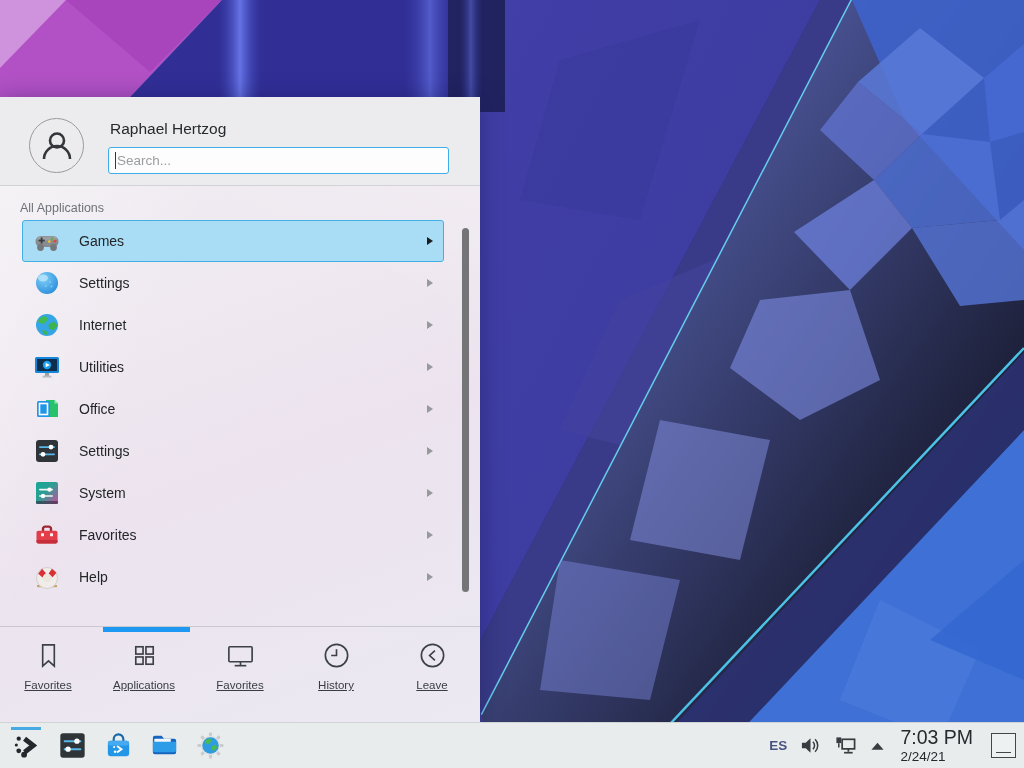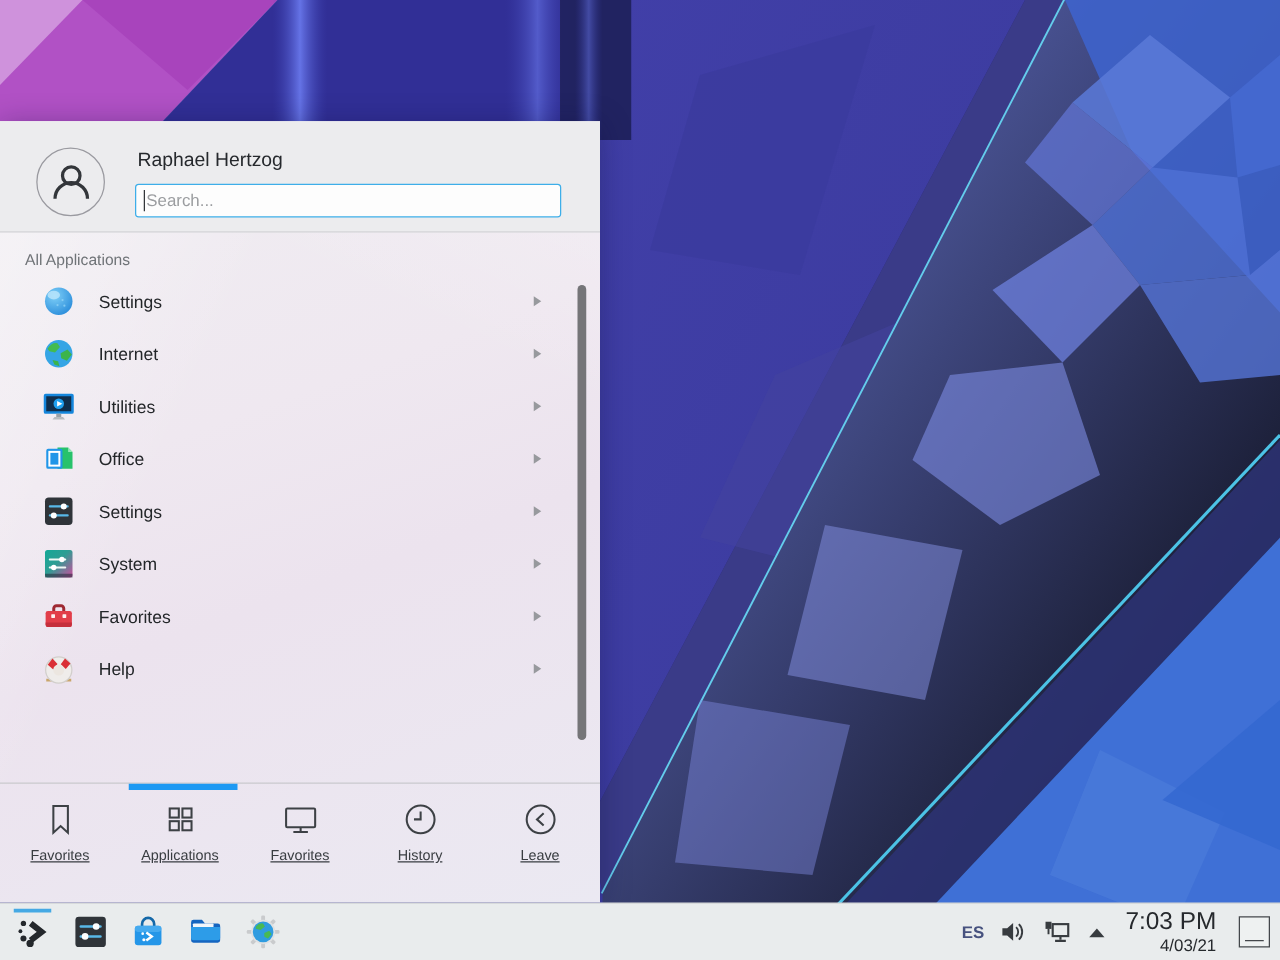--- a/index.html
+++ b/index.html
@@ -67,21 +67,21 @@
     display:flex; align-items:center; padding:0 8px;
   }
   .task-btn { position:relative; width:36px; height:40px; display:flex; align-items:center;
     justify-content:center; margin-right:10px; }
   .task-btn svg { width:31px; height:31px; }
   .task-active-bar { position:absolute; top:1px; left:3px; width:30px; height:3px; background:#45a9e4; }
   .tb-spacer { flex:1 1 auto; }
   .tray { display:flex; align-items:center; gap:13px; }
   .kb-layout { font-size:13.5px; font-weight:bold; color:#47527f; }
   .tray-icon svg { display:block; }
-  .clock { text-align:right; color:#26292d; line-height:1; margin:0 2px; }
+  .clock { text-align:left; color:#26292d; line-height:1; margin:0 2px; }
   .clock .time { font-size:19.5px; }
   .clock .date { font-size:13.5px; margin-top:3px; }
   .show-desktop { position:relative; width:25px; height:25px; border:1.6px solid #43474b;
     background:rgba(255,255,255,.25); margin-left:3px; }
   .show-desktop::after { content:""; position:absolute; left:4px; right:4px; bottom:4px;
     border-top:1.6px solid #43474b; }
 </style>
 </head>
 <body>
 
@@ -159,20 +159,35 @@
       <div class="search-wrap">
         <input type="text" placeholder="Search..." style="">
         <div class="caret"></div>
       </div>
     </div>
 
     <div class="section-label">All Applications</div>
 
     <div class="app-list">
 
+      <div class="app-row selected">
+        <svg class="cat-icon" viewBox="0 0 28 28">
+          <rect x="2.5" y="9" width="23" height="11" rx="5.5" fill="#888c90"></rect>
+          <rect x="4" y="9.6" width="20" height="4" rx="2" fill="#a7abaf" opacity="0.6"></rect>
+          <circle cx="7.5" cy="20.5" r="3.4" fill="#75797d"></circle>
+          <circle cx="20.5" cy="20.5" r="3.4" fill="#75797d"></circle>
+          <rect x="5.6" y="12.6" width="6" height="1.8" fill="#3a3e42"></rect>
+          <rect x="7.7" y="10.5" width="1.8" height="6" fill="#3a3e42"></rect>
+          <circle cx="19" cy="12" r="1.5" fill="#6aa84f"></circle>
+          <circle cx="22" cy="14" r="1.5" fill="#e0483e"></circle>
+          <circle cx="16.3" cy="14.6" r="1.3" fill="#f2c12e"></circle>
+        </svg>
+        <span class="cat-label">Games</span>
+        <span class="arrow"></span>
+      </div>
 
       <div class="app-row">
         <svg class="cat-icon" viewBox="0 0 28 28">
           <circle cx="14" cy="14" r="11" fill="url(#gBall)"></circle>
           <ellipse cx="10" cy="9" rx="5" ry="3.5" fill="#bde6fb" opacity="0.8"></ellipse>
           <circle cx="17" cy="13" r="0.9" fill="#8ed2f6" opacity="0.8"></circle>
           <circle cx="13" cy="17" r="0.9" fill="#8ed2f6" opacity="0.8"></circle>
           <circle cx="18.5" cy="17.5" r="0.9" fill="#8ed2f6" opacity="0.8"></circle>
         </svg>
         <span class="cat-label">Settings</span>
@@ -402,19 +417,19 @@
       </span>
 
       <span class="tray-icon">
         <svg width="15" height="10" viewBox="0 0 16 10">
           <path d="M1.5,9 L8,1.5 L14.5,9 z" fill="#383c40"></path>
         </svg>
       </span>
 
       <div class="clock">
         <div class="time">7:03 PM</div>
-        <div class="date">4/03/21</div>
+        <div class="date">2/24/21</div>
       </div>
 
       <div class="show-desktop"></div>
     </div>
   </div>
 </div>
 
 </body></html>

